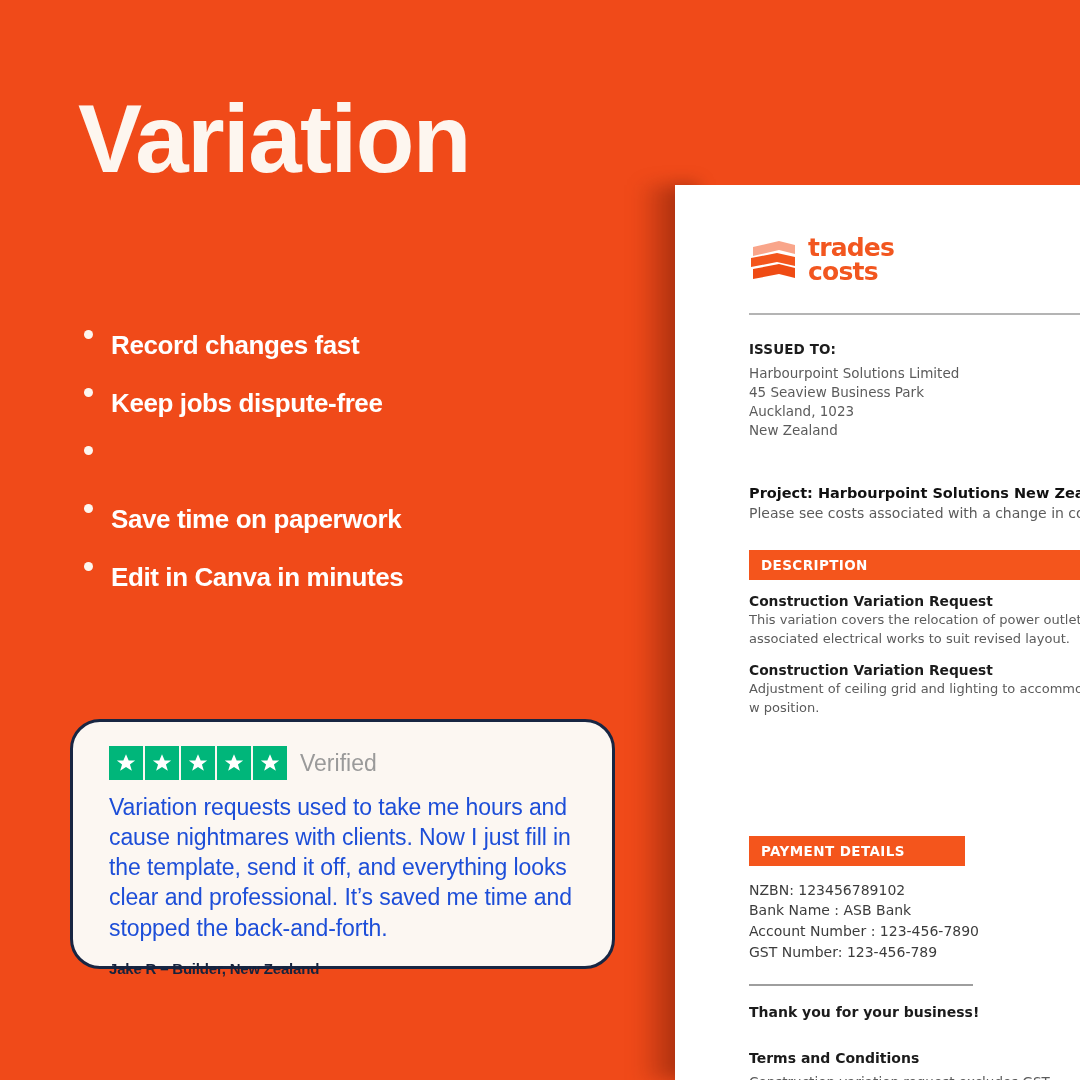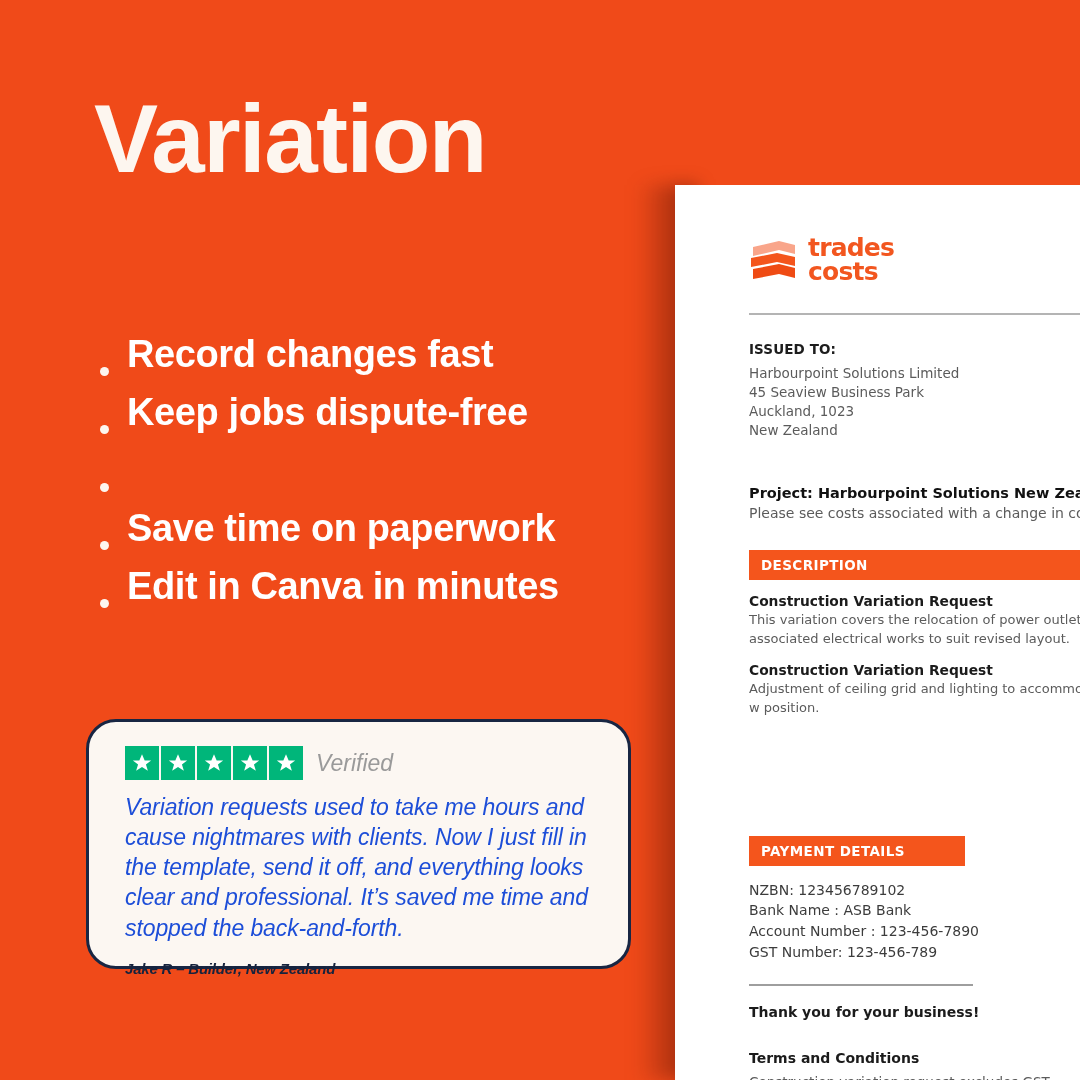--- a/index.html
+++ b/index.html
@@ -11,21 +11,21 @@
     height: 1080px;
     overflow: hidden;
     background: #F04A19;
     font-family: "Liberation Sans", sans-serif;
     position: relative;
   }
 
   
   .promo {
     position: absolute;
-    left: 16px; top: 0;
+    left: 0; top: 0;
     width: 680px;
     height: 912px;
     z-index: 3;
   }
 
   .headline {
     position: absolute;
     left: 78px;
     top: 88px;
     width: 560px;
@@ -42,23 +42,23 @@
     position: absolute;
     left: 78px;
     top: 330px;
     width: 580px;
     margin: 0;
     padding: 0;
     list-style: none;
   }
   .benefit {
     display: flex;
-    align-items: flex-end;
+    align-items: flex-start;
     color: #FFFFFF;
-    font-size: 38px;
+    font-size: 26px;
     font-weight: 700;
     letter-spacing: -0.4px;
     height: 46px;
     margin-bottom: 0px;
   }
   .benefit + .benefit { margin-top: 12px; }
   .bullet-dot {
     width: 9px;
     height: 9px;
     border-radius: 50%;
@@ -73,21 +73,20 @@
     position: absolute;
     left: 70px;
     top: 719px;
     width: 545px;
     height: 250px;
     box-sizing: border-box;
     background: #FCF7F2;
     border: 3px solid #182643;
     border-radius: 30px;
     padding: 22px 30px 10px 36px;
-    font-style: italic;
   }
   .rating-row {
     display: flex;
     align-items: center;
     height: 38px;
     margin-bottom: 10px;
   }
   .stars {
     display: flex;
     gap: 2px;

